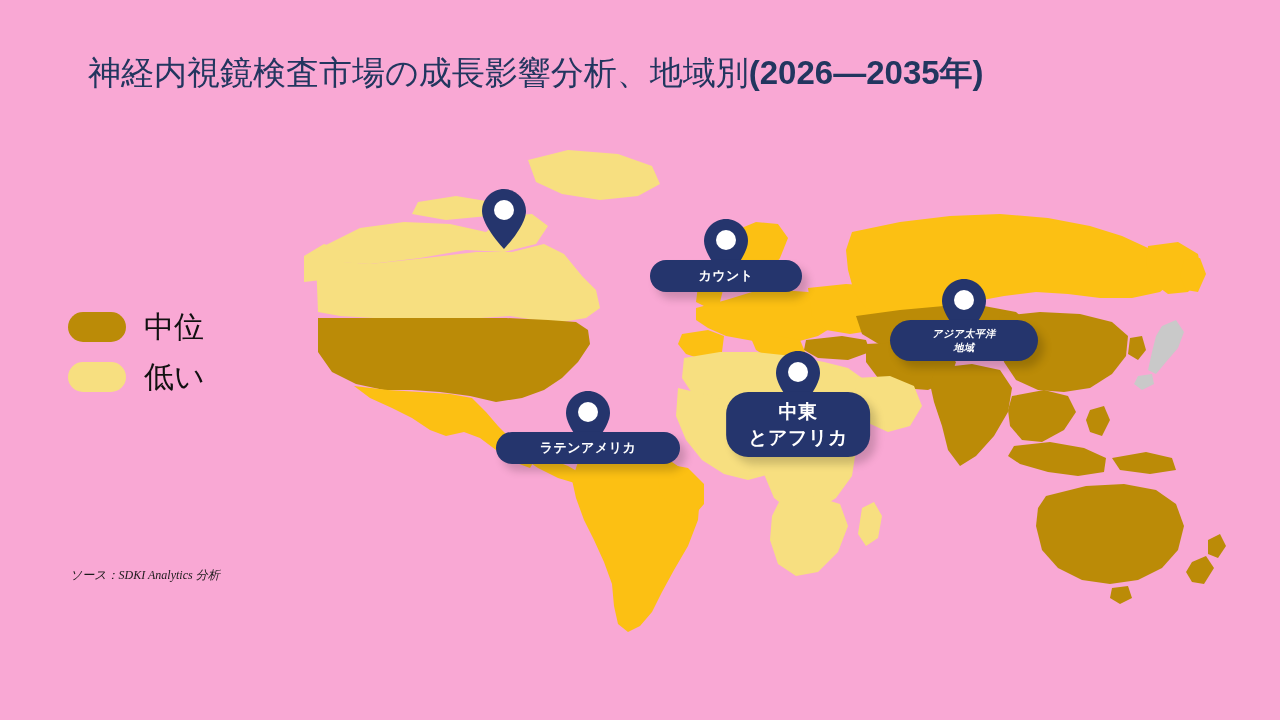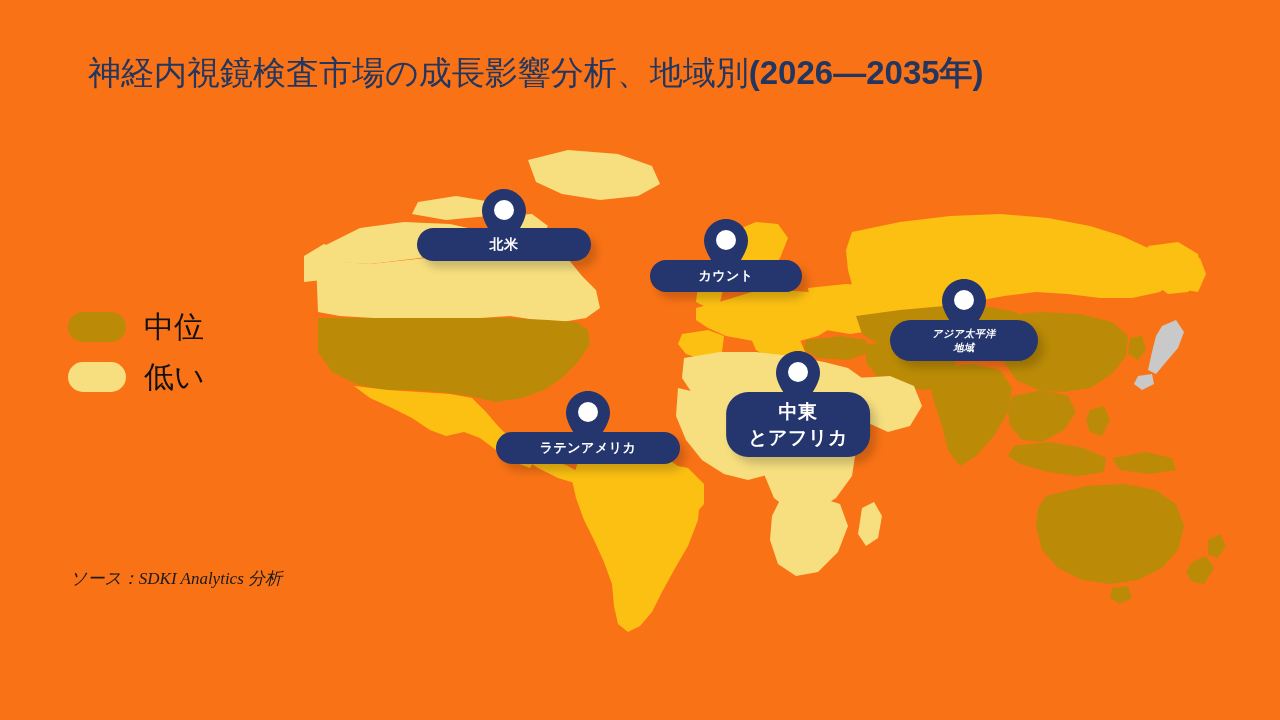--- a/index.html
+++ b/index.html
@@ -4,21 +4,21 @@
 <style>
   html, body {
     margin: 0;
     padding: 0;
     background: #ffffff;
   }
   #page {
     position: relative;
     width: 1280px;
     height: 720px;
-    background: #f97316;
+    background: #f9a8d4;
     overflow: hidden;
     font-family: "Liberation Sans", "DejaVu Sans", sans-serif;
   }
 
   
   #title {
     position: absolute;
     left: 88px;
     top: 52px;
     width: 1110px;
@@ -58,21 +58,21 @@
     color: #111111;
     font-weight: 400;
     line-height: 1;
   }
 
   
   #source-note {
     position: absolute;
     left: 70px;
     top: 567px;
-    font-size: 17px;
+    font-size: 12px;
     font-style: italic;
     color: #1a1a1a;
     font-family: "Liberation Serif", "DejaVu Serif", serif;
     white-space: nowrap;
   }
 
   
   #map-wrap {
     position: absolute;
     left: 300px;
@@ -228,21 +228,20 @@
     </svg>
 
     <div class="pin" style="left:204px; top:110px;">
       <div class="pin-marker">
         <svg viewBox="0 0 46 62" xmlns="http://www.w3.org/2000/svg">
           <path d="M23 1 C11 1 1 11 1 23 C1 38 23 61 23 61 C23 61 45 38 45 23 C45 11 35 1 23 1 Z" fill="#25356d"></path>
           <circle cx="23" cy="22" r="10" fill="#ffffff"></circle>
         </svg>
       </div>
     </div>
-    <div class="pin-label" style="left:204px; top:88px; min-width:130px;">北米</div>
 
     <div class="pin" style="left:426px; top:140px;">
       <div class="pin-marker">
         <svg viewBox="0 0 46 62" xmlns="http://www.w3.org/2000/svg">
           <path d="M23 1 C11 1 1 11 1 23 C1 38 23 61 23 61 C23 61 45 38 45 23 C45 11 35 1 23 1 Z" fill="#25356d"></path>
           <circle cx="23" cy="22" r="10" fill="#ffffff"></circle>
         </svg>
       </div>
     </div>
     <div class="pin-label" style="left:426px; top:120px; min-width:108px; font-size:13px;">カウント</div>

